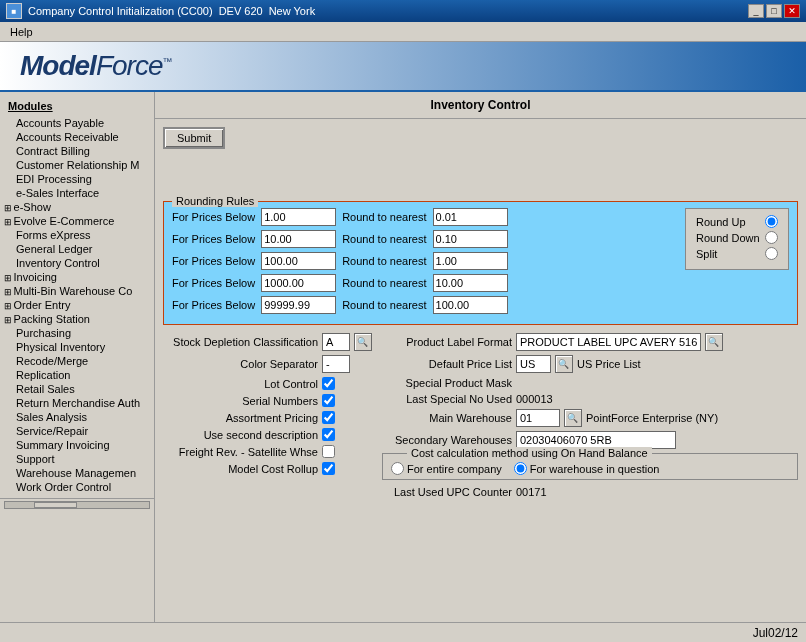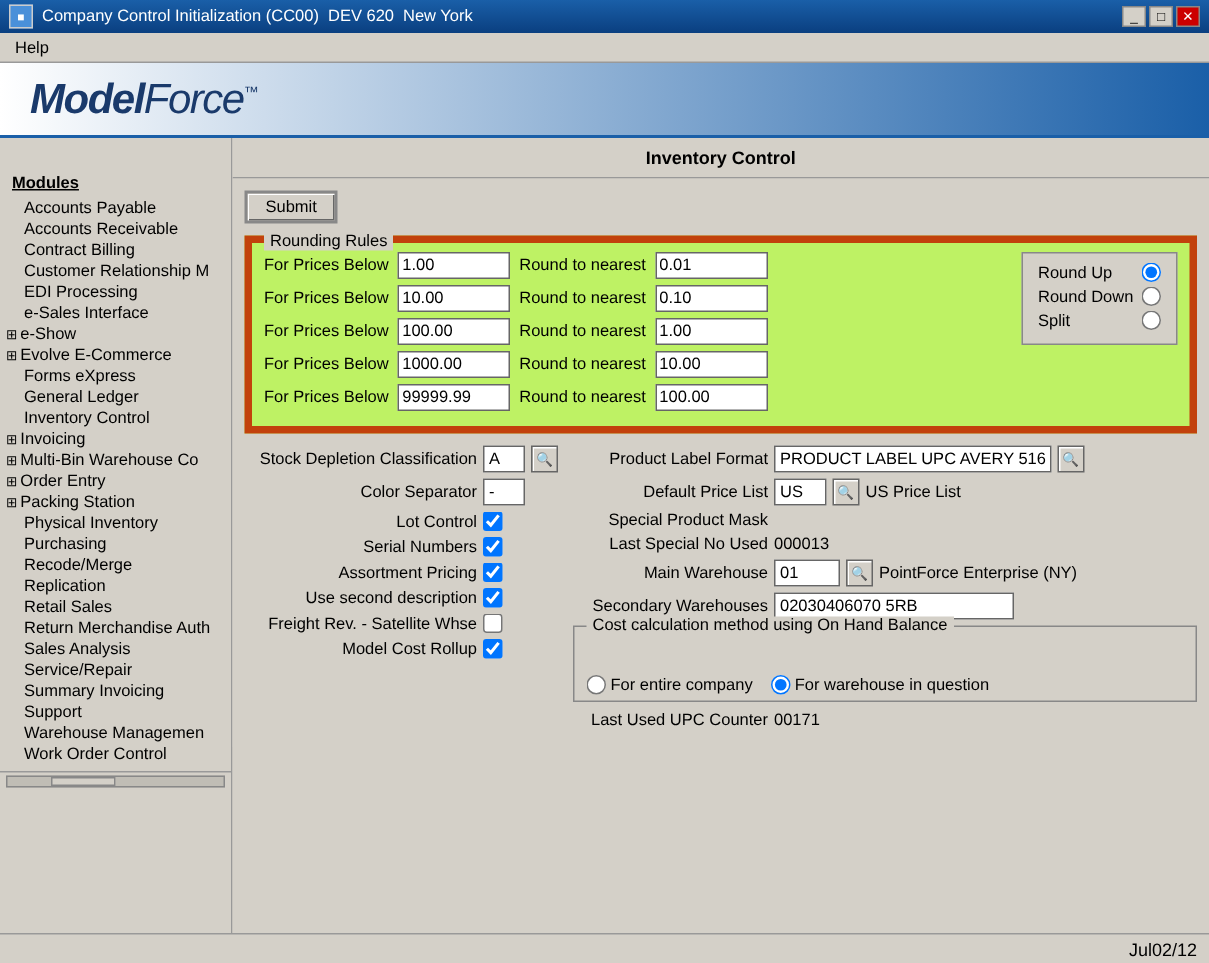--- a/index.html
+++ b/index.html
@@ -52,21 +52,21 @@
     
     
     .main-layout { display: flex; height: calc(642px - 22px - 20px - 50px - 20px); }
     
     
     .sidebar {
       width: 155px;
       background: #d4d0c8;
       border-right: 1px solid #999;
       overflow-y: auto;
-      padding: 20px 0;
+      padding: 4px 0;
     }
     .sidebar-title { font-weight: bold; padding: 4px 8px; font-size: 11px; text-decoration: underline; }
     .sidebar-item { padding: 1px 6px 1px 16px; font-size: 11px; cursor: pointer; white-space: nowrap; overflow: hidden; text-overflow: ellipsis; }
     .expand-icon { font-size: 9px; margin-right: 2px; }
     
     
     .content-area {
       flex: 1;
       background: #d4d0c8;
       padding: 0;
@@ -95,25 +95,26 @@
       border: 2px solid #888;
       padding: 3px 12px;
       font-size: 11px;
       cursor: pointer;
       margin-bottom: 8px;
       box-shadow: 1px 1px 0 #fff inset, -1px -1px 0 #666 inset;
     }
     
     
     .group-box {
-      border: 5px solid #c2410c;
+      border: 1px solid #c2410c;
       padding: 6px 8px;
       margin-bottom: 8px;
       position: relative;
-      background: #bef264;
+      background: #7dd3fc;
+      margin-top: 44px;
     }
     .group-box-title {
       position: absolute;
       top: -7px;
       left: 8px;
       background: #d4d0c8;
       padding: 0 4px;
       font-size: 11px;
     }
     
@@ -172,21 +173,21 @@
     .cost-group {
       border: 1px solid #888;
       padding: 4px 8px;
       position: relative;
       background: #d4d0c8;
       margin-top: 4px;
     }
     .cost-group-title {
       position: absolute;
       top: -7px;
-      left: 8px;
+      left: 24px;
       background: #d4d0c8;
       padding: 0 4px;
       font-size: 11px;
     }
     .cost-row { display: flex; align-items: flex-end; gap: 12px; }
     
     
     .status-bar {
       background: #d4d0c8;
       border-top: 1px solid #999;
@@ -241,22 +242,22 @@
         <div class="sidebar-item">e-Sales Interface</div>
         <div class="sidebar-item" style="padding-left: 4px;"><span class="expand-icon">⊞</span>e-Show</div>
         <div class="sidebar-item" style="padding-left: 4px;"><span class="expand-icon">⊞</span>Evolve E-Commerce</div>
         <div class="sidebar-item">Forms eXpress</div>
         <div class="sidebar-item">General Ledger</div>
         <div class="sidebar-item">Inventory Control</div>
         <div class="sidebar-item" style="padding-left: 4px;"><span class="expand-icon">⊞</span>Invoicing</div>
         <div class="sidebar-item" style="padding-left: 4px;"><span class="expand-icon">⊞</span>Multi-Bin Warehouse Co</div>
         <div class="sidebar-item" style="padding-left: 4px;"><span class="expand-icon">⊞</span>Order Entry</div>
         <div class="sidebar-item" style="padding-left: 4px;"><span class="expand-icon">⊞</span>Packing Station</div>
+        <div class="sidebar-item">Purchasing</div>
         <div class="sidebar-item">Physical Inventory</div>
-        <div class="sidebar-item">Purchasing</div>
         <div class="sidebar-item">Recode/Merge</div>
         <div class="sidebar-item">Replication</div>
         <div class="sidebar-item">Retail Sales</div>
         <div class="sidebar-item">Return Merchandise Auth</div>
         <div class="sidebar-item">Sales Analysis</div>
         <div class="sidebar-item">Service/Repair</div>
         <div class="sidebar-item">Summary Invoicing</div>
         <div class="sidebar-item">Support</div>
         <div class="sidebar-item">Warehouse Managemen</div>
         <div class="sidebar-item">Work Order Control</div>
@@ -397,21 +398,21 @@
             <input class="form-input" value="02030406070 5RB" style="width: 160px;">
           </div>
 
           <div class="cost-group">
             <span class="cost-group-title">Cost calculation method using On Hand Balance</span>
             <div class="cost-row" style="margin-top:4px;">
               <label style="display:flex;align-items:center;gap:3px;">
                 <input type="radio" name="cost_calc" style="">
                 <span>For entire company</span>
               </label>
-              <label style="display:flex;align-items:center;gap:3px;margin-top:24px;">
+              <label style="display:flex;align-items:center;gap:3px;">
                 <input type="radio" name="cost_calc" checked="" style="">
                 <span>For warehouse in question</span>
               </label>
             </div>
           </div>
 
           <div class="form-row" style="margin-top:6px;">
             <span class="form-label" style="min-width: 130px;">Last Used UPC Counter</span>
             <span>00171</span>
           </div>

